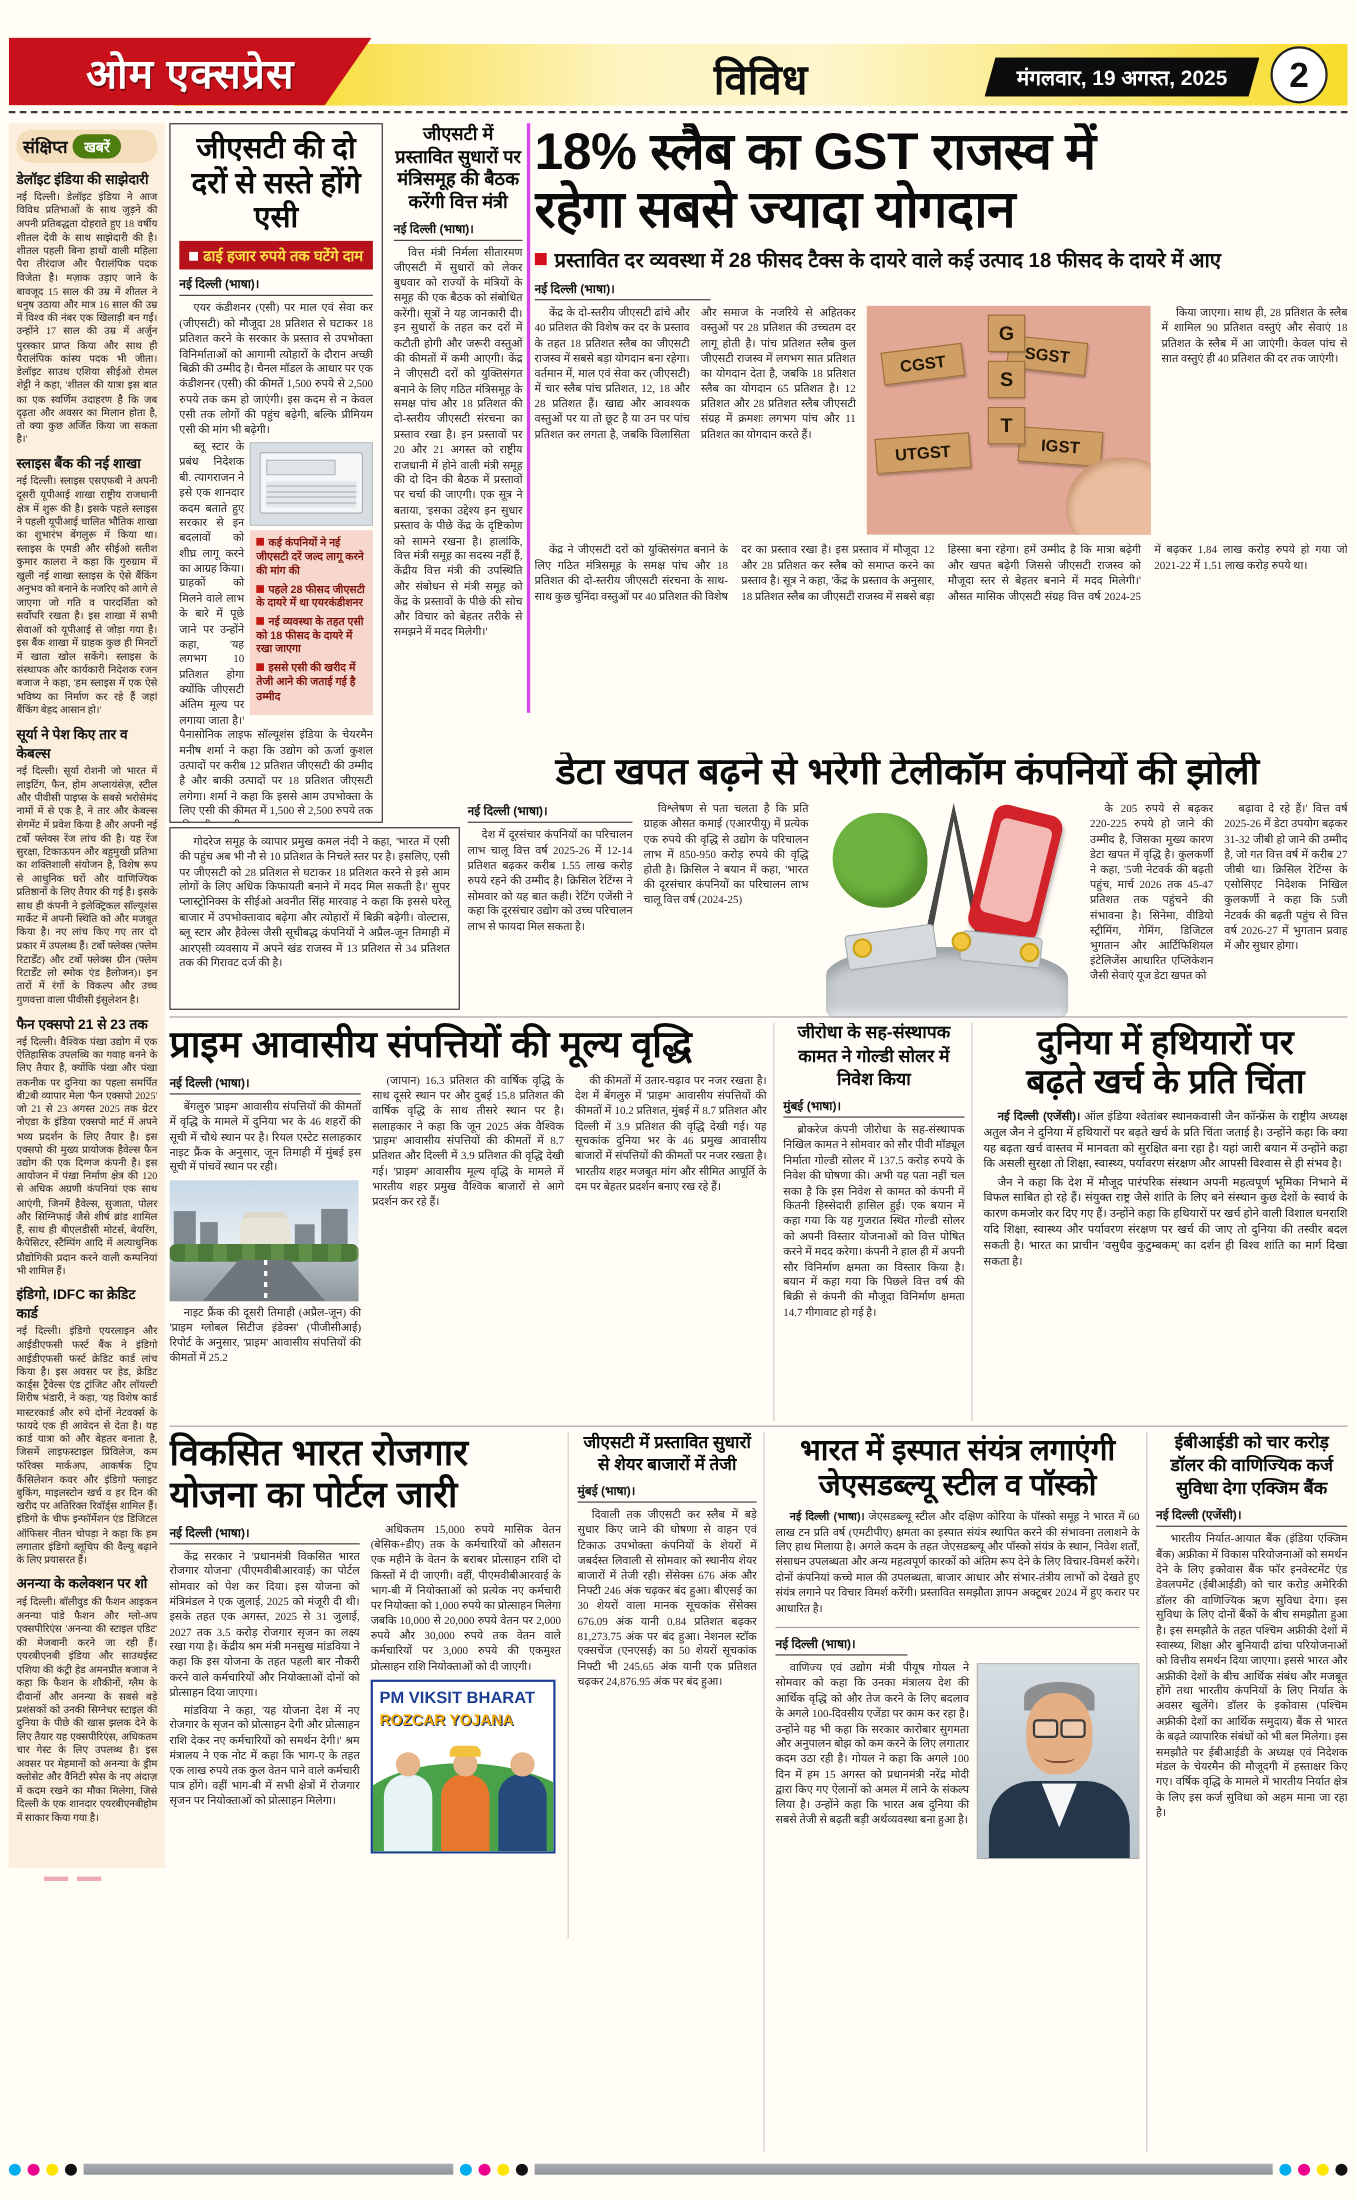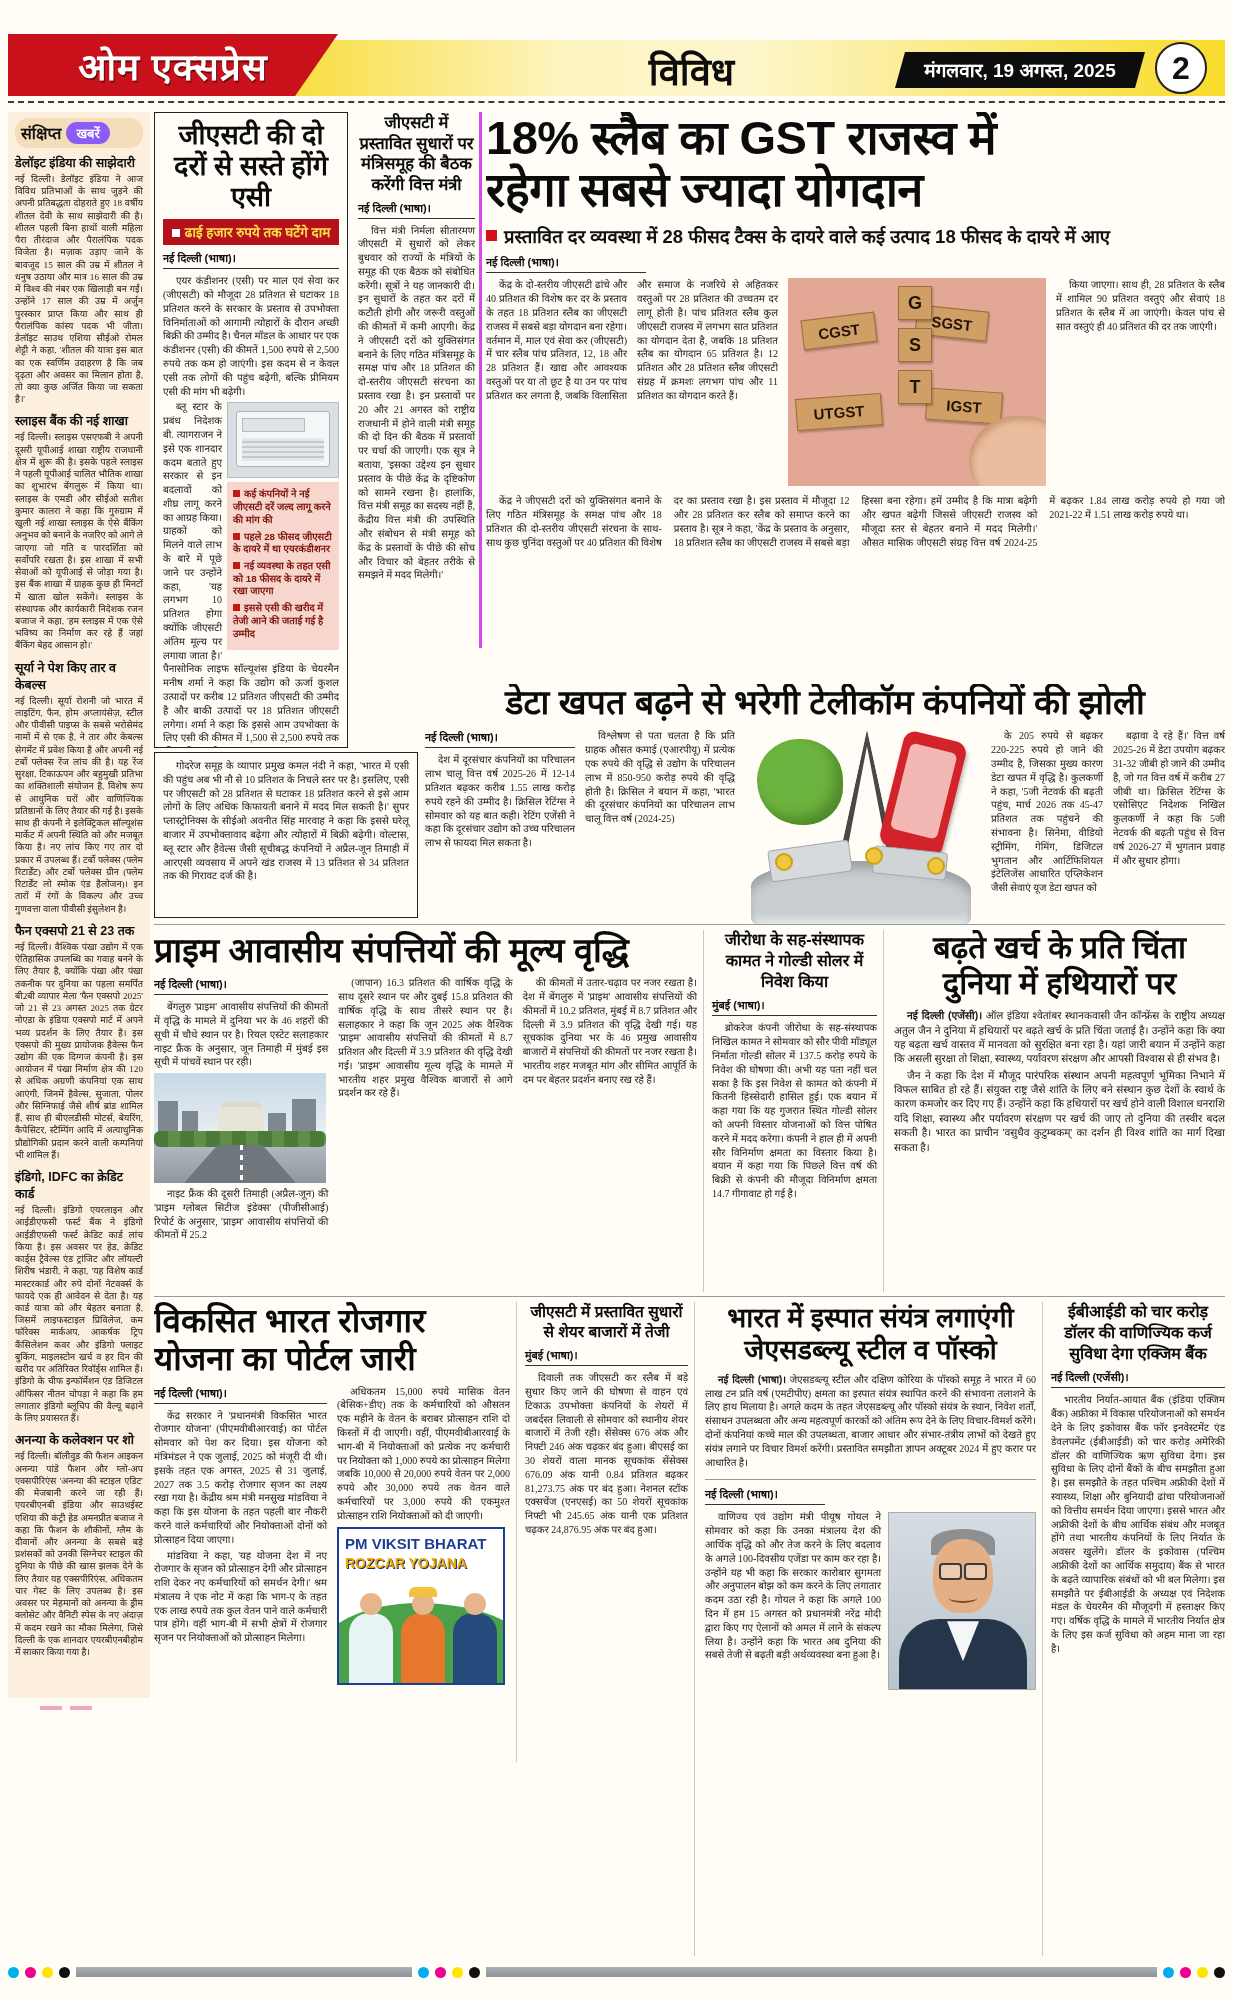--- a/index.html
+++ b/index.html
@@ -32,21 +32,21 @@
   .bodytext { font-size:10px; line-height:1.38; text-align:justify; color:#191919; }
   .bodytext p { text-indent:13px; margin-bottom:2px; }
   .inline-dl { font-weight:bold; font-family:"Liberation Sans",sans-serif; }
   .block { position:absolute; overflow:hidden; }
 
   
   .briefs { left:8px; top:112px; width:142px; height:1586px; background:#fcefdd; padding:6px 7px; }
   .briefs-head { display:flex; align-items:center; gap:5px; background:#f4ddbb; border-radius:14px;
     padding:4px 6px; margin-bottom:6px; }
   .briefs-head .t1 { font-family:"Liberation Sans",sans-serif; font-weight:bold; font-size:16px; }
-  .briefs-head .t2 { background:#8b5cf6; color:#fff; font-family:"Liberation Sans",sans-serif;
+  .briefs-head .t2 { background:#4d7c0f; color:#fff; font-family:"Liberation Sans",sans-serif;
     font-weight:bold; font-size:13px; border-radius:12px; padding:2px 10px; }
   .brief-item { margin-bottom:7px; }
   .brief-item h4 { font-family:"Liberation Sans",sans-serif; font-size:12.5px; margin-bottom:2px; }
   .brief-item div { font-size:9.2px; line-height:1.33; text-align:justify; color:#222; }
   .briefs-endmarks { position:absolute; left:40px; top:1706px; width:70px; display:flex; gap:8px; }
   .briefs-endmarks i { display:block; width:22px; height:4px; background:#f0a8b8; }
 
   
   .ac1 { left:154px; top:112px; width:194px; height:636px; border:1.6px solid #222; padding:7px 8px; }
   .ac1 .headline { font-size:27px; line-height:1.15; text-align:center; }
@@ -384,22 +384,22 @@
   <div class="block zerodha">
     <div class="headline">जीरोधा के सह-संस्थापक कामत ने गोल्डी सोलर में निवेश किया</div>
     <div class="dateline">मुंबई (भाषा)।</div>
     <div class="bodytext">
       <p>ब्रोकरेज कंपनी जीरोधा के सह-संस्थापक निखिल कामत ने सोमवार को सौर पीवी मॉड्यूल निर्माता गोल्डी सोलर में 137.5 करोड़ रुपये के निवेश की घोषणा की। अभी यह पता नहीं चल सका है कि इस निवेश से कामत को कंपनी में कितनी हिस्सेदारी हासिल हुई। एक बयान में कहा गया कि यह गुजरात स्थित गोल्डी सोलर को अपनी विस्तार योजनाओं को वित्त पोषित करने में मदद करेगा। कंपनी ने हाल ही में अपनी सौर विनिर्माण क्षमता का विस्तार किया है। बयान में कहा गया कि पिछले वित्त वर्ष की बिक्री से कंपनी की मौजूदा विनिर्माण क्षमता 14.7 गीगावाट हो गई है।</p>
     </div>
   </div>
 
   <div class="block weapons">
     <div class="headline">
+      <div>दुनिया में हथियारों पर</div>
       <div>बढ़ते खर्च के प्रति चिंता</div>
-      <div>दुनिया में हथियारों पर</div>
     </div>
     <div class="bodytext">
       <p><span class="inline-dl">नई दिल्ली (एजेंसी)।</span> <span>ऑल इंडिया श्वेतांबर स्थानकवासी जैन कॉन्फ्रेंस के राष्ट्रीय अध्यक्ष अतुल जैन ने दुनिया में हथियारों पर बढ़ते खर्च के प्रति चिंता जताई है। उन्होंने कहा कि क्या यह बढ़ता खर्च वास्तव में मानवता को सुरक्षित बना रहा है। यहां जारी बयान में उन्होंने कहा कि असली सुरक्षा तो शिक्षा, स्वास्थ्य, पर्यावरण संरक्षण और आपसी विश्वास से ही संभव है।</span></p>
       <p>जैन ने कहा कि देश में मौजूद पारंपरिक संस्थान अपनी महत्वपूर्ण भूमिका निभाने में विफल साबित हो रहे हैं। संयुक्त राष्ट्र जैसे शांति के लिए बने संस्थान कुछ देशों के स्वार्थ के कारण कमजोर कर दिए गए हैं। उन्होंने कहा कि हथियारों पर खर्च होने वाली विशाल धनराशि यदि शिक्षा, स्वास्थ्य और पर्यावरण संरक्षण पर खर्च की जाए तो दुनिया की तस्वीर बदल सकती है। भारत का प्राचीन 'वसुधैव कुटुम्बकम्' का दर्शन ही विश्व शांति का मार्ग दिखा सकता है।</p>
     </div>
   </div>
 
   <div class="block pmvbry">
     <div class="headline">
       <div>विकसित भारत रोजगार</div>

